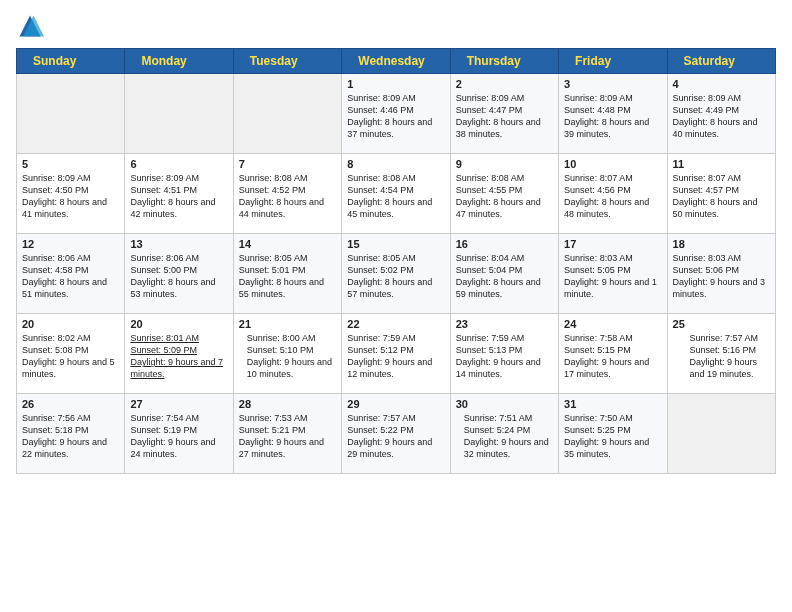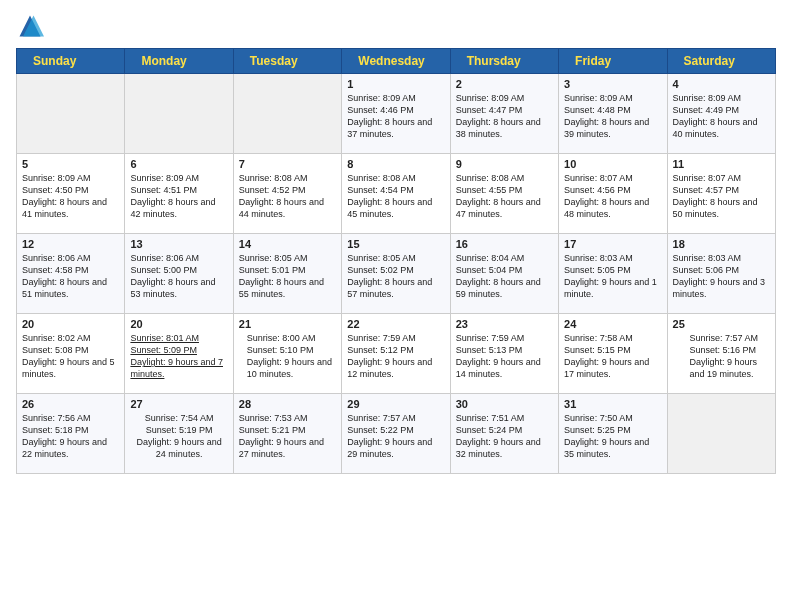--- a/index.html
+++ b/index.html
@@ -300,39 +300,39 @@
         </tr>
         <tr>
           <td>
             <span class="day-number">26</span>
             <div class="cell-info" style="white-space: pre-line;">Sunrise: 7:56 AM
 Sunset: 5:18 PM
 Daylight: 9 hours and 22 minutes.</div>
           </td>
           <td>
             <span class="day-number">27</span>
-            <div class="cell-info" style="white-space: pre-line; text-align: center;">Sunrise: 7:54 AM
+            <div class="cell-info" style="white-space: pre-line;">Sunrise: 7:54 AM
 Sunset: 5:19 PM
 Daylight: 9 hours and 24 minutes.</div>
           </td>
           <td>
             <span class="day-number">28</span>
             <div class="cell-info" style="white-space: pre-line;">Sunrise: 7:53 AM
 Sunset: 5:21 PM
 Daylight: 9 hours and 27 minutes.</div>
           </td>
           <td>
             <span class="day-number">29</span>
             <div class="cell-info" style="white-space: pre-line;">Sunrise: 7:57 AM
 Sunset: 5:22 PM
 Daylight: 9 hours and 29 minutes.</div>
           </td>
           <td>
             <span class="day-number">30</span>
-            <div class="cell-info" style="white-space: pre-line;">Sunrise: 7:51 AM
+            <div class="cell-info" style="white-space: pre-line; margin-left: 8px;">Sunrise: 7:51 AM
 Sunset: 5:24 PM
 Daylight: 9 hours and 32 minutes.</div>
           </td>
           <td>
             <span class="day-number">31</span>
             <div class="cell-info" style="white-space: pre-line;">Sunrise: 7:50 AM
 Sunset: 5:25 PM
 Daylight: 9 hours and 35 minutes.</div>
           </td>
           <td class="empty-cell"></td>

